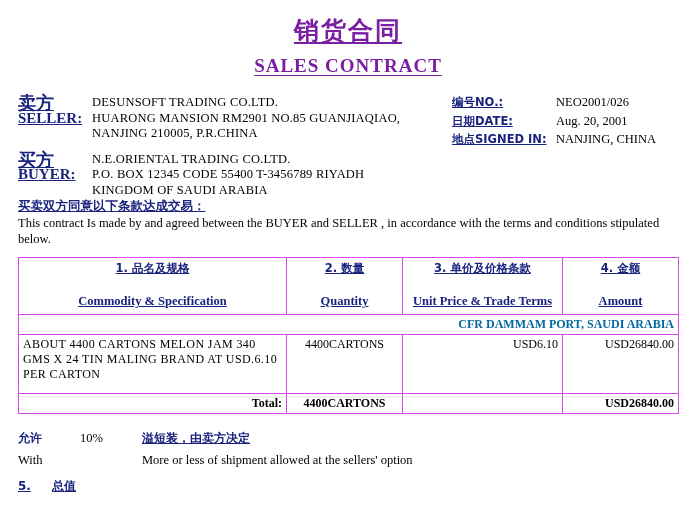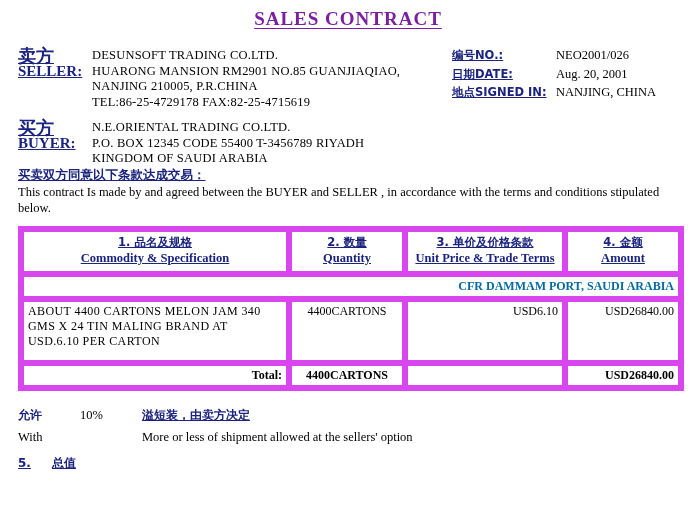--- a/index.html
+++ b/index.html
@@ -116,21 +116,21 @@
   }
 
   
   table.goods {
     margin-top: 10px;
     width: 660px;
     border-collapse: collapse;
     table-layout: fixed;
   }
   table.goods th, table.goods td {
-    border: 6px solid #d946ef;
+    border: 1px solid #d946ef;
     padding: 2px 4px;
     vertical-align: top;
     font-size: 12px;
   }
   table.goods th {
     text-align: center;
     color: #1a237e;
     font-weight: bold;
     padding: 3px 2px 5px 2px;
   }
@@ -138,21 +138,21 @@
     display: block;
     font-family: "DejaVu Sans", sans-serif;
     font-size: 11.5px;
     text-decoration: underline;
   }
   th .hen {
     display: block;
     font-family: "Liberation Serif", serif;
     font-size: 12.5px;
     text-decoration: underline;
-    margin-top: 1px;
+    margin-top: 18px;
   }
   .port-row td {
     text-align: right;
     font-weight: bold;
     color: #0369a1;
     font-size: 12.5px;
     padding-right: 6px;
     border-top: 1px solid #000;
     border-bottom: 1px solid #000;
   }
@@ -255,40 +255,37 @@
     position: absolute;
     left: 34px;
     top: 0;
   }
 </style>
 </head>
 <body>
 
 <div class="page">
 
+  <div class="title-cn">销货合同</div>
   <div class="title-en">SALES CONTRACT</div>
 
   <div class="parties">
     <div class="left-col">
 
       <div class="row">
         <div class="lbl cn">卖方</div>
         <div class="val">DESUNSOFT TRADING CO.LTD.</div>
       </div>
       <div class="row">
         <div class="lbl">SELLER:</div>
         <div class="val">HUARONG MANSION RM2901 NO.85 GUANJIAQIAO,</div>
       </div>
       <div class="row">
         <div class="lbl"></div>
         <div class="val">NANJING 210005, P.R.CHINA</div>
-      </div>
-      <div class="row">
-        <div class="lbl"></div>
-        <div class="val">TEL:86-25-4729178 FAX:82-25-4715619</div>
       </div>
 
       <div style="height:10px"></div>
 
       <div class="row">
         <div class="lbl cn">买方</div>
         <div class="val">N.E.ORIENTAL TRADING CO.LTD.</div>
       </div>
       <div class="row">
         <div class="lbl">BUYER:</div>

